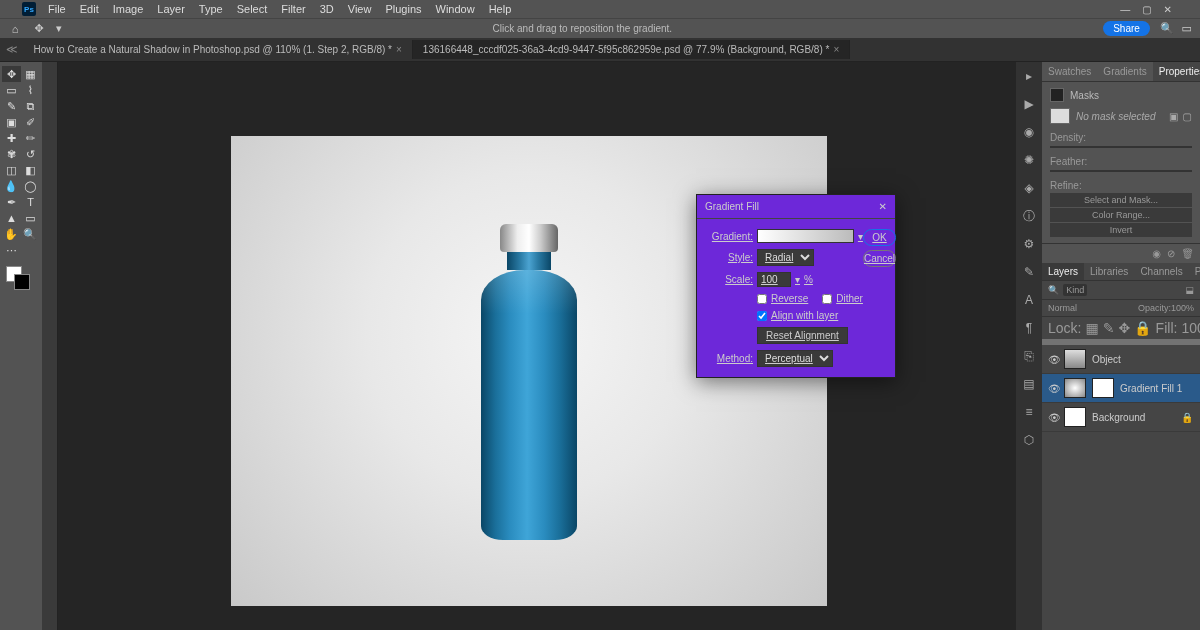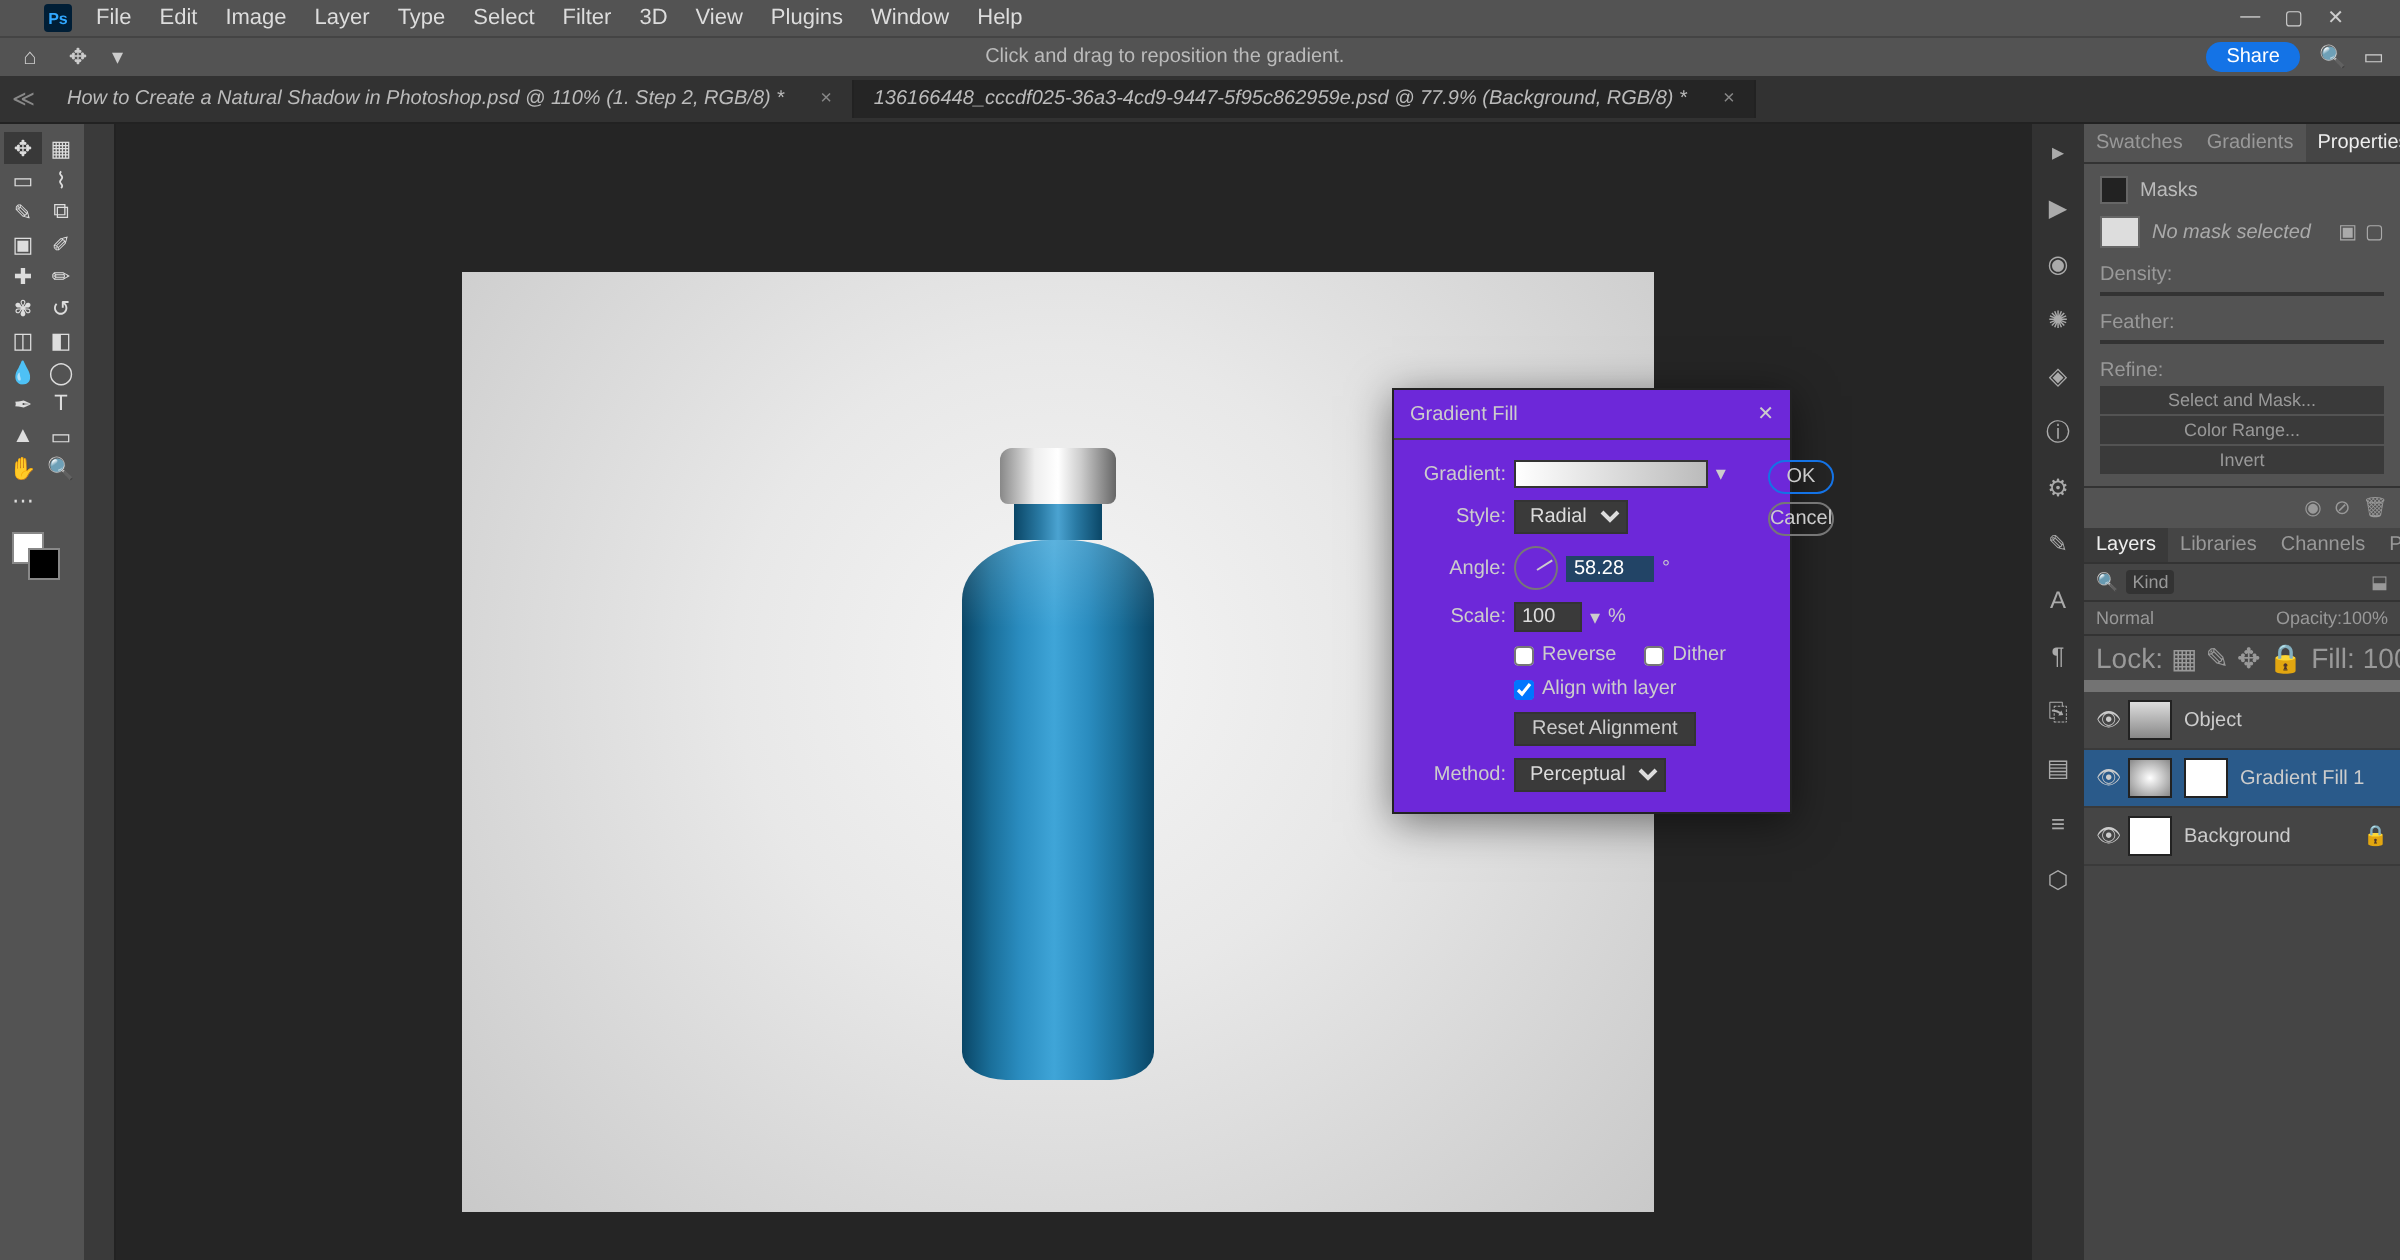--- a/index.html
+++ b/index.html
@@ -10,21 +10,21 @@
 .menubar .m-item { padding: 2px 6px; color: #ddd; cursor: default; }
 .menubar .win-ctrls { margin-left: auto; display: flex; gap: 12px; padding-right: 6px; color: #ccc; font-size: 10px; }
 
 .optbar { height: 20px; background: #535353; border-top: 1px solid #444; display: flex; align-items: center; padding: 0 8px; gap: 10px; }
 .optbar .home-icon, .optbar .move-icon { width: 14px; height: 14px; display: flex; align-items: center; justify-content: center; }
 .optbar .hint { flex: 1; text-align: center; font-size: 10px; color: #bbb; }
 .optbar .share-btn { background: #1473e6; color: #fff; padding: 2px 10px; border-radius: 10px; font-size: 10px; }
 .optbar .right-icons { display: flex; gap: 8px; align-items: center; }
 
 .tabbar { height: 24px; background: #323232; display: flex; align-items: center; border-bottom: 1px solid #222; }
-.tabbar .tab { padding: 4px 10px; color: #bbb; display: flex; align-items: center; gap: 18px; font-size: 10px; border-right: 1px solid #222; font-style: italic; }
+.tabbar .tab { padding: 4px 10px; color: #bbb; display: flex; align-items: center; gap: 4px; font-size: 10px; border-right: 1px solid #222; }
 .tabbar .tab.active { background: #252525; }
 .tabbar .tab .close { color: #888; }
 .tabbar .arrow { padding: 0 6px; color: #888; }
 
 .workspace { position: absolute; top: 62px; left: 0; right: 0; bottom: 0; display: flex; }
 
 .toolbar { width: 42px; background: #535353; display: flex; flex-direction: column; padding: 4px 2px; gap: 0; }
 .toolbar .row { display: flex; }
 .toolbar .tool { width: 19px; height: 16px; display: flex; align-items: center; justify-content: center; color: #ddd; font-size: 11px; position: relative; }
 .toolbar .tool.sel { background: #393939; }
@@ -73,21 +73,21 @@
 .layer .eye { width: 10px; color: #ccc; }
 .layer .thumb { width: 22px; height: 20px; background: #aaa; border: 1px solid #222; }
 .layer .thumb.grad { background: radial-gradient(#fff,#888); }
 .layer .thumb.obj { background: linear-gradient(#ddd,#888); position: relative; }
 .layer .thumb.white { background: #fff; }
 .layer .lock { margin-left: auto; color: #aaa; }
 
 .dialog { position: absolute; left: 696px; top: 194px; width: 200px; background: #6d28d9; border: 1px solid #222; box-shadow: 0 4px 20px rgba(0,0,0,0.5); font-size: 10px; }
 .dialog .dhead { display: flex; align-items: center; padding: 6px 8px; border-bottom: 1px solid #444; }
 .dialog .dhead .x { margin-left: auto; cursor: pointer; }
-.dialog .dbody { padding: 10px; display: flex; gap: 21px; }
+.dialog .dbody { padding: 10px; display: flex; gap: 0; text-decoration: underline; }
 .dialog .fields { flex: 1; display: flex; flex-direction: column; gap: 6px; }
 .dialog .frow { display: flex; align-items: center; gap: 4px; }
 .dialog .flab { width: 46px; text-align: right; color: #ccc; }
 .dialog .grad-sw { flex: 1; height: 14px; background: linear-gradient(90deg,#fff,#bbb); border: 1px solid #333; }
 .dialog select, .dialog input[type=text] { background: #3a3a3a; border: 1px solid #333; color: #ddd; font-size: 10px; padding: 1px 3px; }
 .dialog .angle-knob { width: 22px; height: 22px; border: 1px solid #777; border-radius: 50%; position: relative; }
 .dialog .angle-knob::after { content: ""; position: absolute; width: 1px; height: 9px; background: #ccc; left: 50%; top: 2px; transform-origin: bottom; transform: rotate(58deg); }
 .dialog .angle-val { background: #224466; color: #fff; padding: 1px 4px; width: 44px; }
 .dialog .btns { display: flex; flex-direction: column; gap: 4px; width: 46px; }
 .dialog .btn { border: 1px solid #777; border-radius: 10px; padding: 2px 0; text-align: center; font-size: 10px; cursor: pointer; }
@@ -326,26 +326,20 @@
       <div class="frow">
         <span class="flab">Gradient:</span>
         <div class="grad-sw"></div>
         <span>▾</span>
       </div>
       <div class="frow">
         <span class="flab">Style:</span>
         <select><option>Radial</option></select>
       </div>
       <div class="frow">
-        <span class="flab">Angle:</span>
-        <div class="angle-knob"></div>
-        <span class="angle-val">58.28</span>
-        <span>°</span>
-      </div>
-      <div class="frow">
         <span class="flab">Scale:</span>
         <input type="text" style="width: 34px;" value="100">
         <span>▾</span>
         <span>%</span>
       </div>
       <div class="frow" style="margin-left:50px; gap:14px">
         <label class="chk">
             <input type="checkbox" style="">
             <span>Reverse</span>
           </label>

